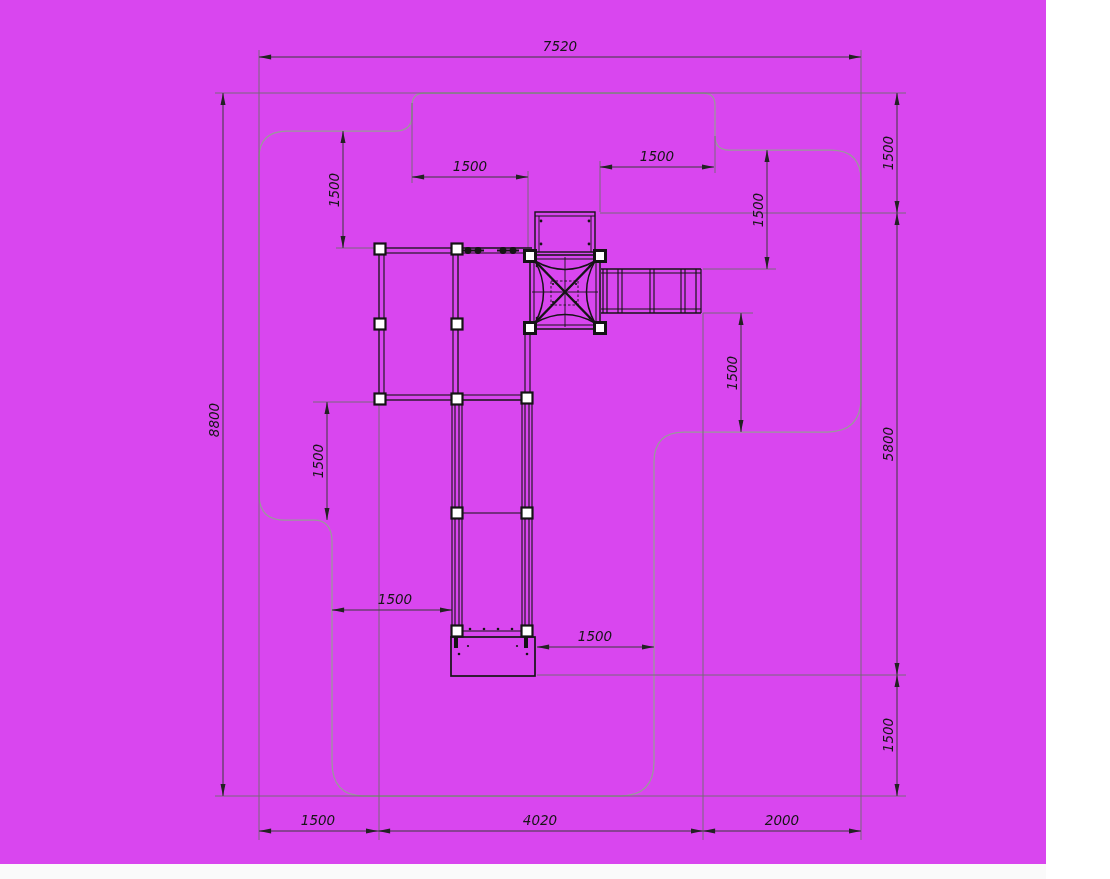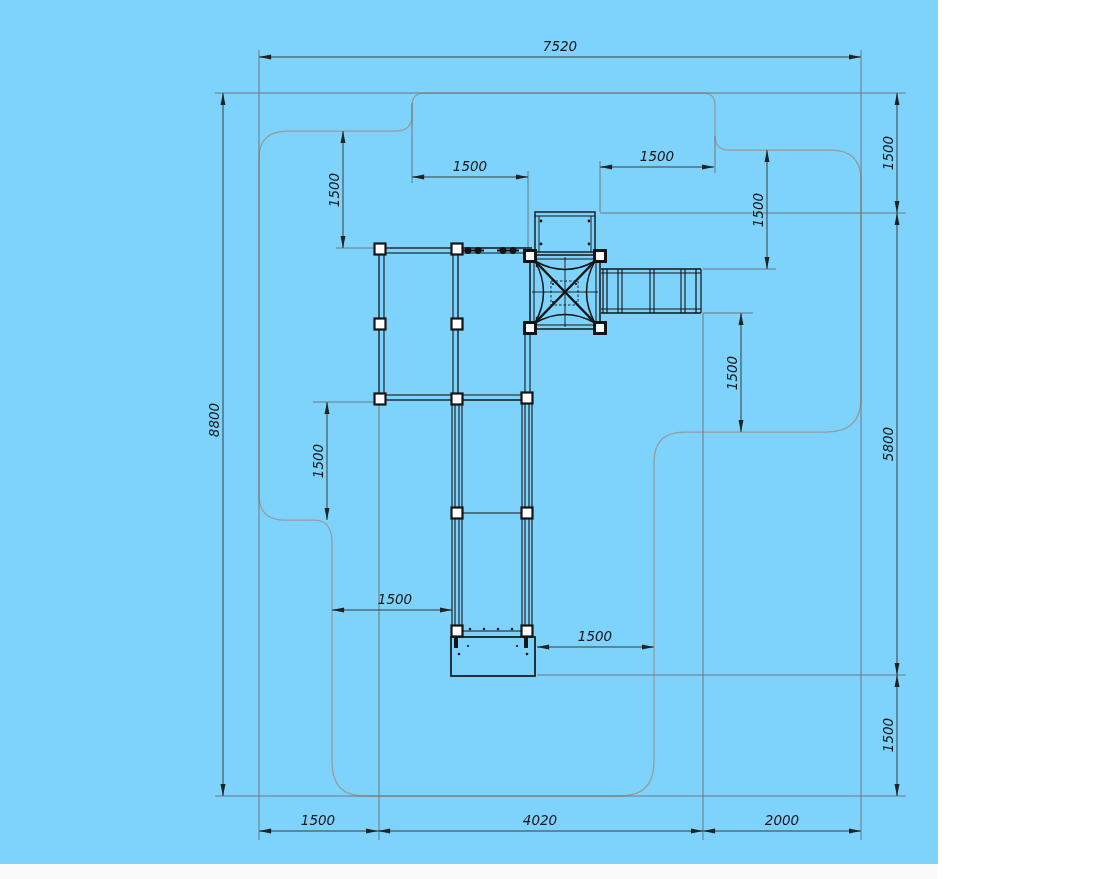--- a/index.html
+++ b/index.html
@@ -1,16 +1,16 @@
 <!DOCTYPE html>
 <html><head>
 <meta charset="utf-8">
 <style>
   html,body{margin:0;padding:0;background:#ffffff;}
-  .canvas{position:relative;width:938px;height:879px;background:#7dd3fc;overflow:hidden;
+  .canvas{position:relative;width:1046px;height:879px;background:#d946ef;overflow:hidden;
           font-family:"DejaVu Sans",sans-serif;}
   svg text.dlbl{font-family:"DejaVu Sans",sans-serif;font-style:italic;font-size:13.5px;
                 fill:#161616;text-anchor:middle;}
   svg .ext{stroke:#6e6e6e;stroke-width:0.9;fill:none;}
   svg .dim{stroke:#3a3a3a;stroke-width:1;fill:none;}
   svg .zone{stroke:#9a9a9a;stroke-width:1.25;fill:none;}
   svg .eq{stroke:#141414;fill:none;}
   svg .post{fill:#ffffff;stroke:#141414;stroke-width:2.2;}
   svg .tpost{fill:#ffffff;stroke:#141414;stroke-width:3;}
   svg .dot{fill:#141414;stroke:none;}

